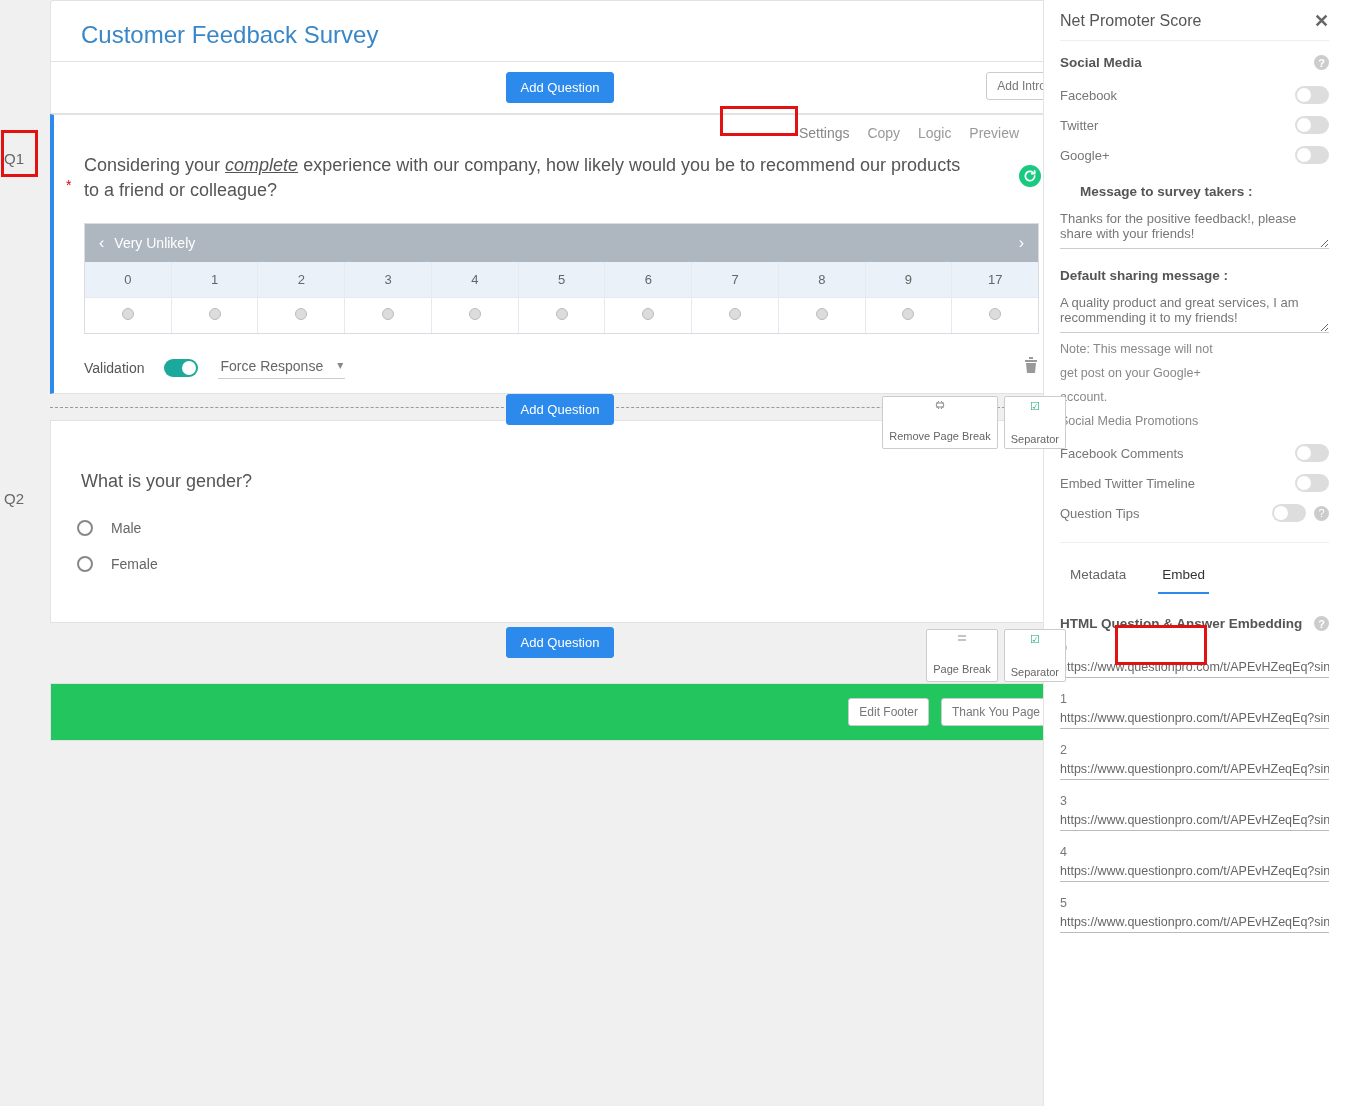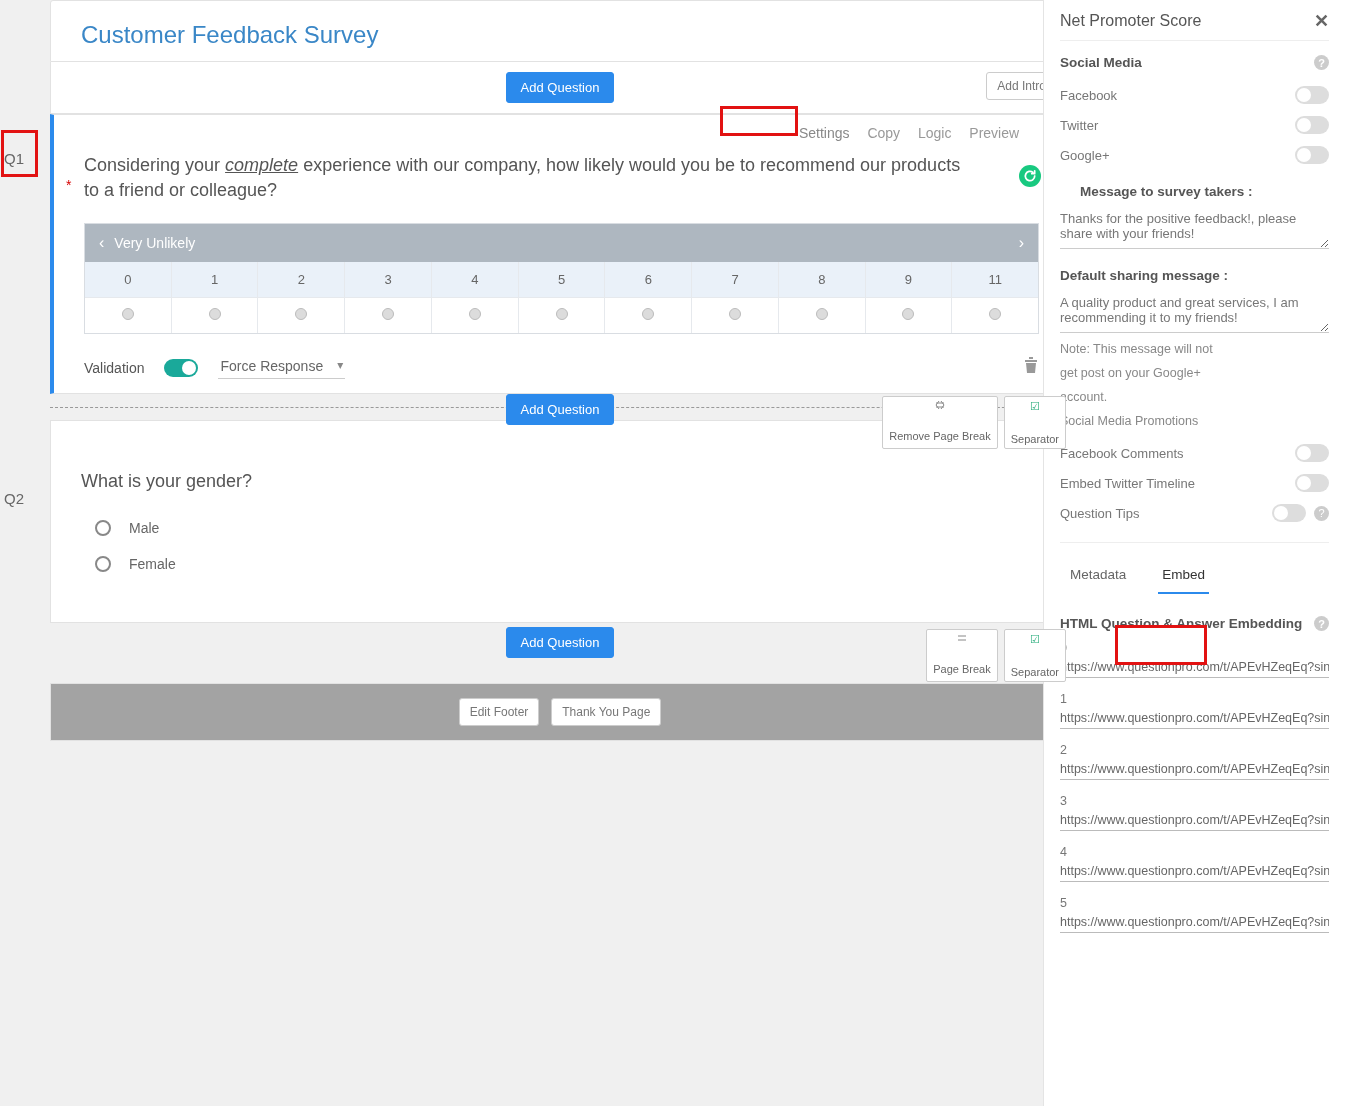--- a/index.html
+++ b/index.html
@@ -153,26 +153,26 @@
   .pb-actions {
     position: absolute; right: 4px; top: 2px; z-index: 3; display: flex; gap: 6px;
   }
   .mini-btn {
     background: #fff; border: 1px solid #ccc; color: #666;
     font-size: 11px; padding: 3px 6px; border-radius: 2px; display:flex; align-items:center; gap:20px;
     cursor:pointer;
     flex-direction:column;
   }
   .q2-text { font-size: 18px; color: #555; padding: 50px 30px 10px; }
-  .gender-options { padding: 8px 44px 40px; }
+  .gender-options { padding: 8px 26px 40px; }
   .gender-row { display: flex; align-items: center; gap: 18px; padding: 10px 0; color: #666; }
   .radio-outline { width: 16px; height: 16px; border: 2px solid #888; border-radius: 50%; }
   .footer-bar {
-    background: #a3a3a3; border: 1px solid #e2e2e2; margin-left: 50px;
-    padding: 14px; text-align: center;
+    background: #22c55e; border: 1px solid #e2e2e2; margin-left: 50px;
+    padding: 14px; text-align: right;
   }
   .footer-bar .btn-gray { margin: 0 4px; }
 
   
   .side-panel {
     position: absolute; right: 0; top: 0; width: 302px; bottom: 0;
     background: #fff; border-left: 1px solid #e4e4e4;
     padding: 10px 16px 20px;
     overflow: hidden;
     font-size: 13px;
@@ -266,21 +266,21 @@
           <div class="nps-cell">0</div>
           <div class="nps-cell">1</div>
           <div class="nps-cell">2</div>
           <div class="nps-cell">3</div>
           <div class="nps-cell">4</div>
           <div class="nps-cell">5</div>
           <div class="nps-cell">6</div>
           <div class="nps-cell">7</div>
           <div class="nps-cell">8</div>
           <div class="nps-cell">9</div>
-          <div class="nps-cell">11</div>
+          <div class="nps-cell">17</div>
         </div>
       <div class="nps-row nps-radios" id="nps-radios">
           <div class="nps-cell"><span class="radio-dot"></span></div>
           <div class="nps-cell"><span class="radio-dot"></span></div>
           <div class="nps-cell"><span class="radio-dot"></span></div>
           <div class="nps-cell"><span class="radio-dot"></span></div>
           <div class="nps-cell"><span class="radio-dot"></span></div>
           <div class="nps-cell"><span class="radio-dot"></span></div>
           <div class="nps-cell"><span class="radio-dot"></span></div>
           <div class="nps-cell"><span class="radio-dot"></span></div>

